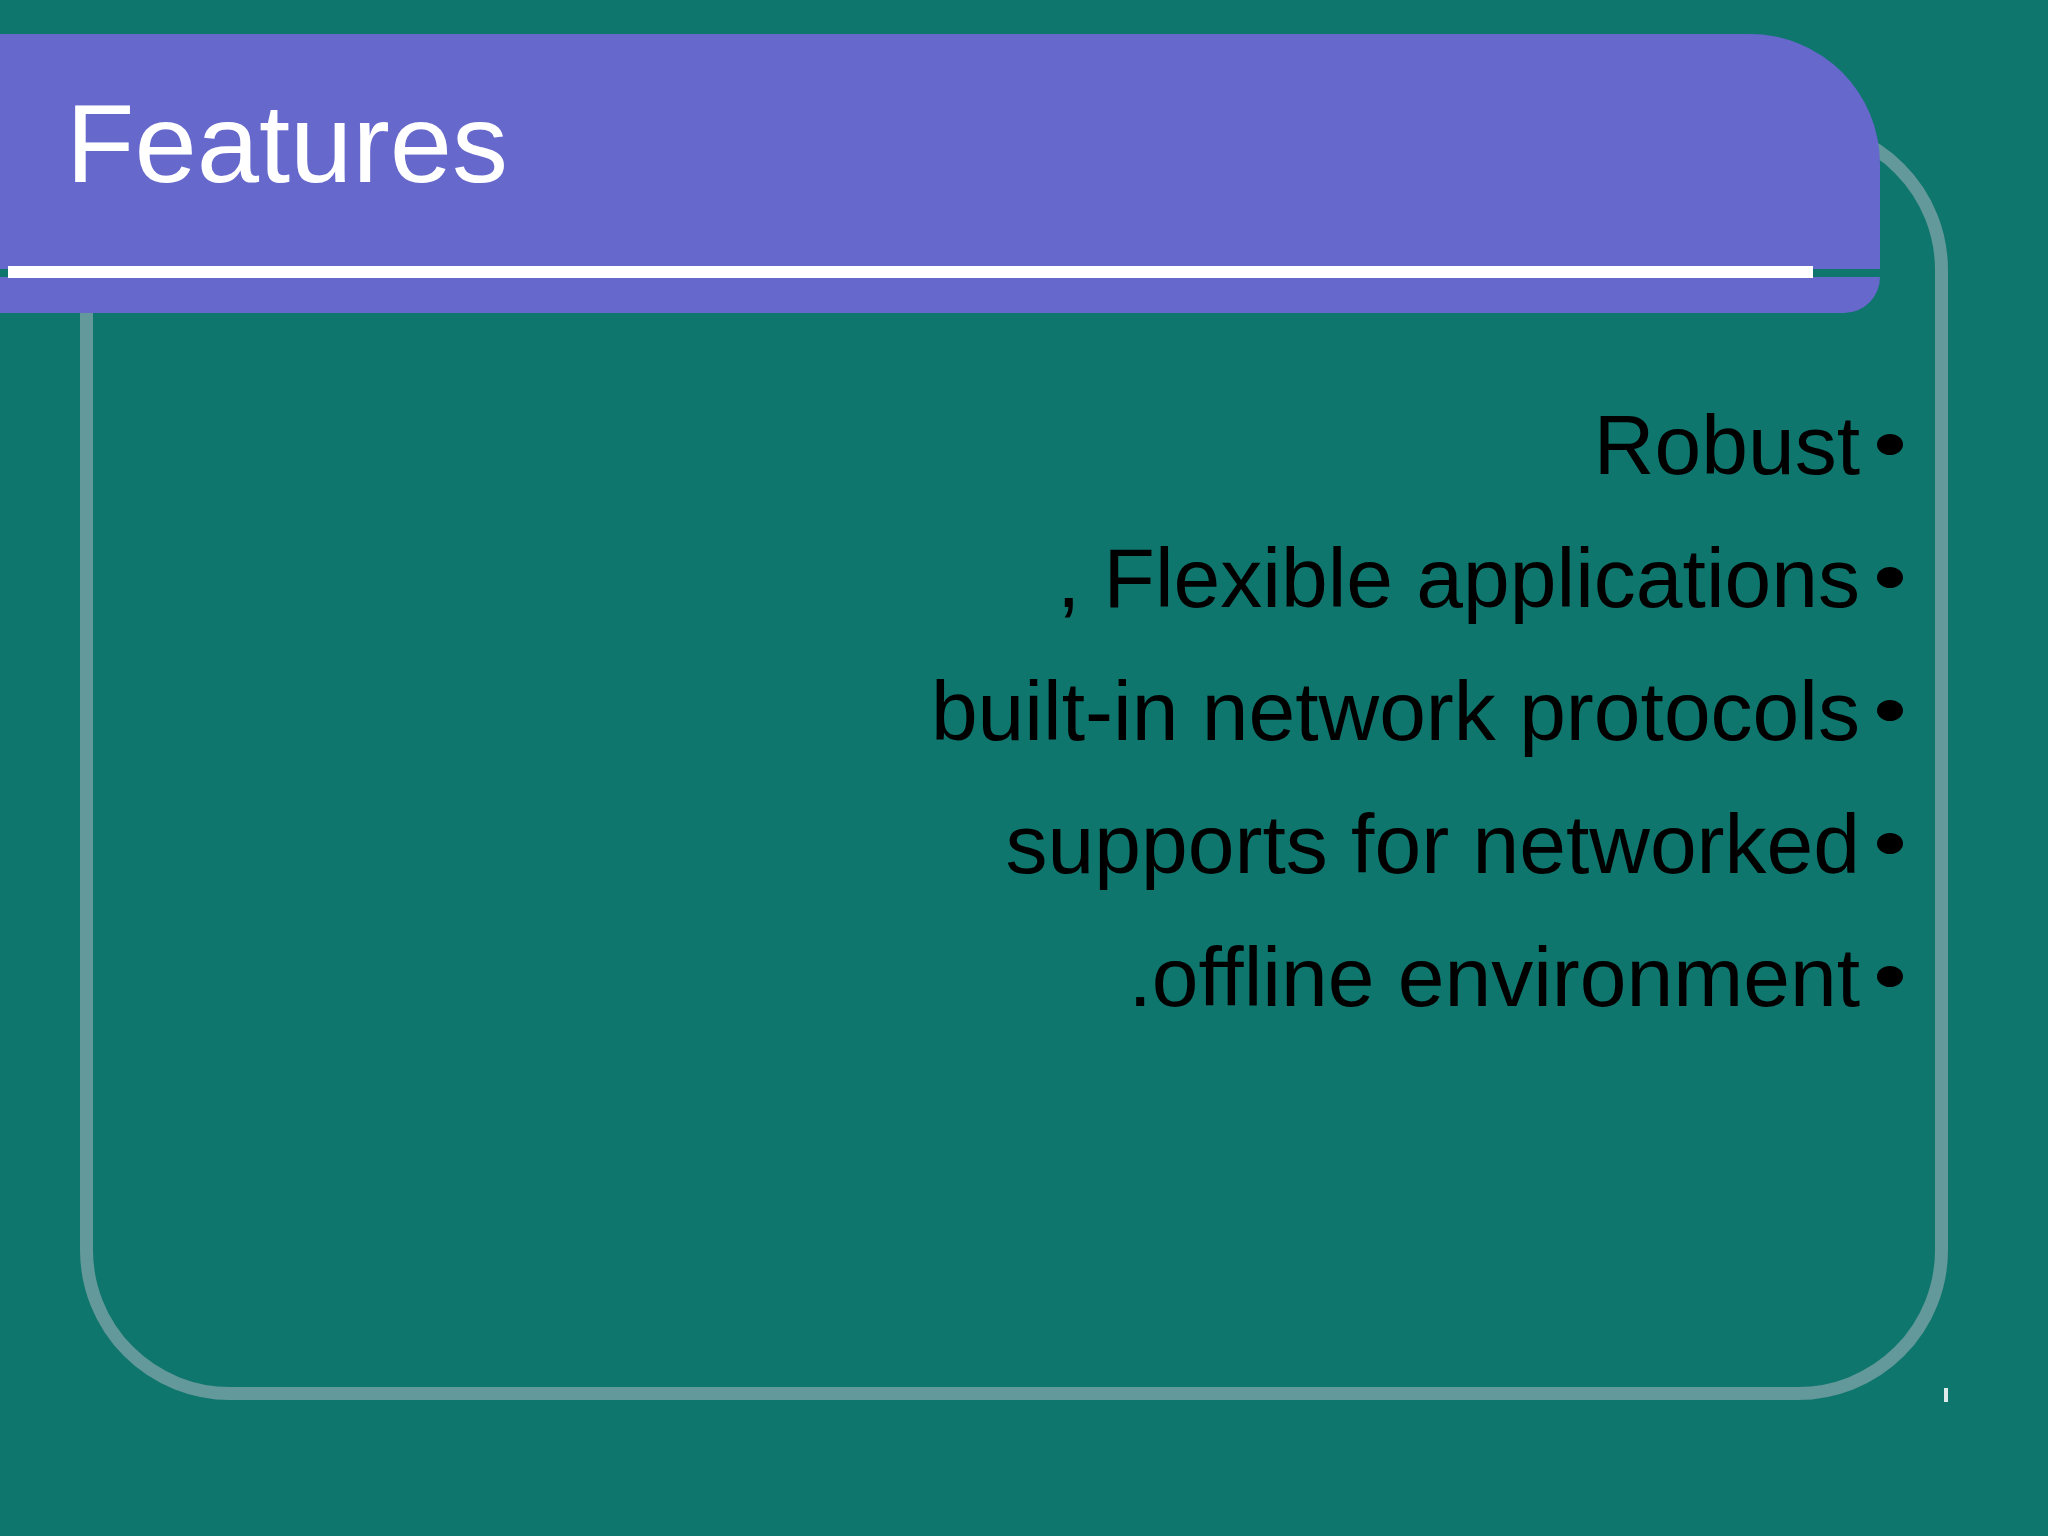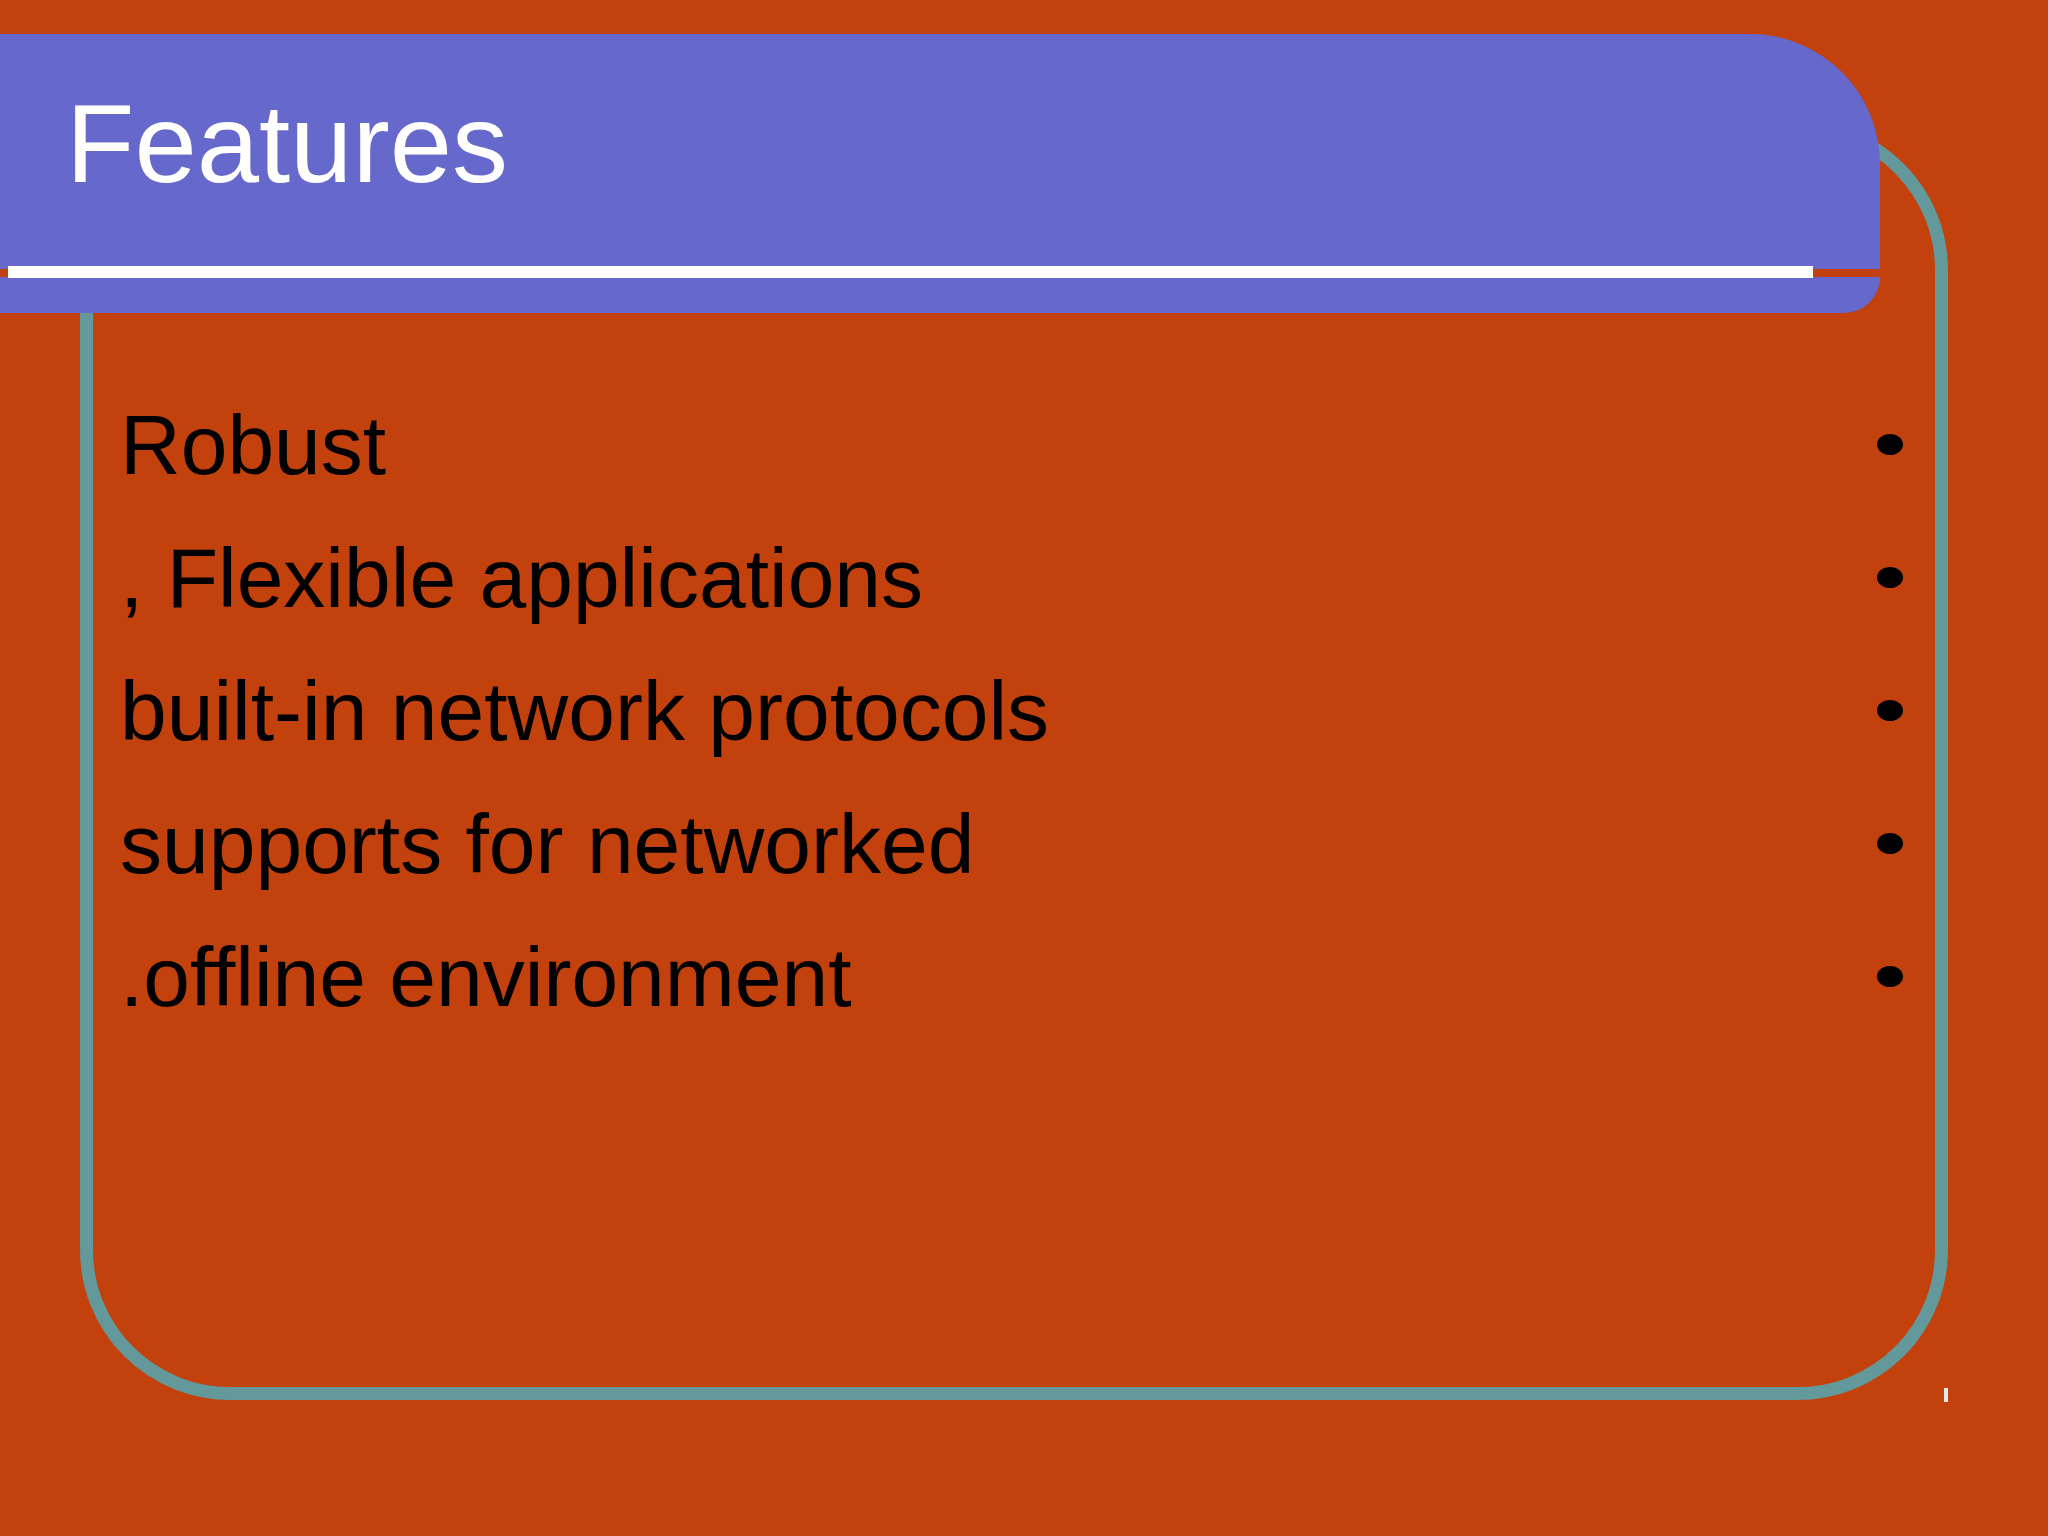--- a/index.html
+++ b/index.html
@@ -4,21 +4,21 @@
 <style>
   html, body {
     margin: 0;
     padding: 0;
     background: #ffffff;
   }
   #slide {
     position: relative;
     width: 2048px;
     height: 1536px;
-    background: #c2410c;
+    background: #0f766e;
     overflow: hidden;
     font-family: "Liberation Sans", sans-serif;
   }
 
   
   #content-frame {
     position: absolute;
     left: 80px;
     top: 120px;
     width: 1868px;
@@ -84,21 +84,21 @@
     width: 1800px;
     z-index: 2;
     list-style: none;
     margin: 0;
     padding: 0;
   }
   .bullet-row {
     display: flex;
     flex-direction: row;
     align-items: center;
-    justify-content: space-between;
+    justify-content: flex-end;
     height: 133px;
   }
   .bullet-text {
     color: #000000;
     font-size: 84px;
     line-height: 100px;
     font-weight: 400;
     white-space: nowrap;
     text-align: right;
   }

